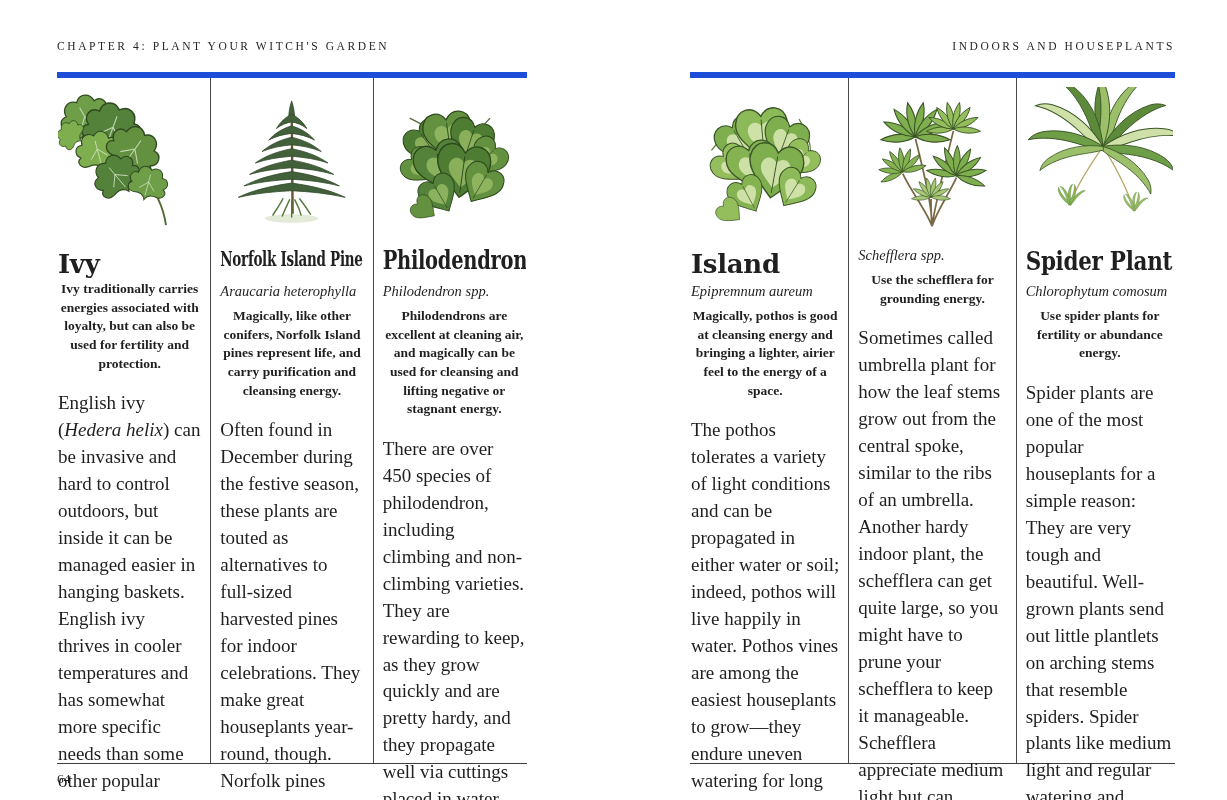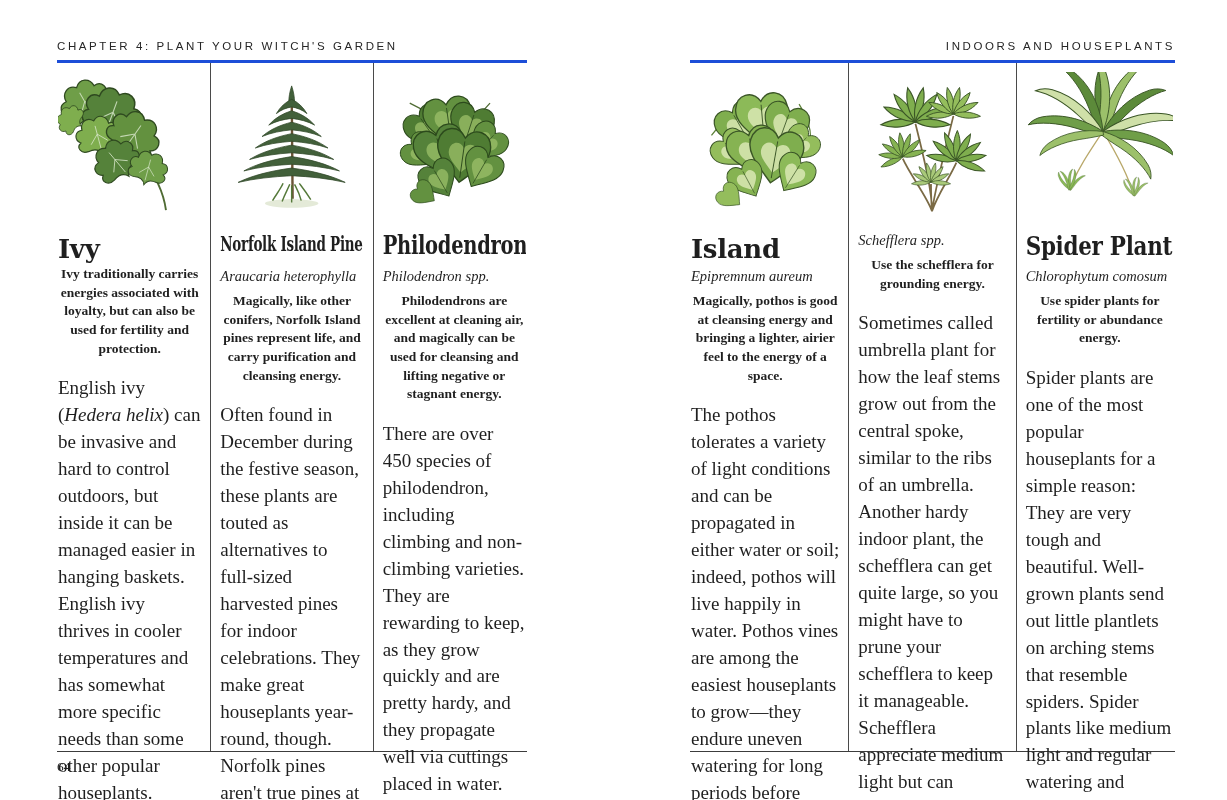--- a/index.html
+++ b/index.html
@@ -4,24 +4,24 @@
 <style>
   * { margin:0; padding:0; box-sizing:border-box; }
   html,body { width:1227px; height:800px; background:#ffffff; overflow:hidden; }
   body { font-family:"Liberation Serif", serif; color:#1f1f1f; position:relative; }
 
   .page { position:absolute; top:0; padding-top:40px; }
   .page-left  { left:57px;  width:470px; }
   .page-right { left:690px; width:485px; }
 
   .running-head { font-size:11.5px; letter-spacing:2.6px; color:#262626;
-                  font-family:Liberation Sans, sans-serif; margin-bottom:8px; }
+                  font-family:Liberation Serif, serif; margin-bottom:20px; }
   .page-right .running-head { text-align:right; }
 
-  .content { display:flex; border-top:3px solid #1d4ed8; border-bottom:1px solid #3c3c3c;
+  .content { display:flex; border-top:6px solid #1d4ed8; border-bottom:1px solid #3c3c3c;
              height:692px; }
   .col { flex:1 1 0; padding:0 9px; min-width:0; }
   .col:first-child { padding-left:1px; }
   .col:last-child  { padding-right:1px; }
   .col + .col { border-left:1px solid #4a4a4a; }
 
   .illu { height:162px; display:flex; align-items:center; justify-content:center; margin-top:4px; }
   .illu svg { display:block; }
 
   .plant-name { display:block; height:34px; line-height:36px; white-space:nowrap; overflow:hidden;

